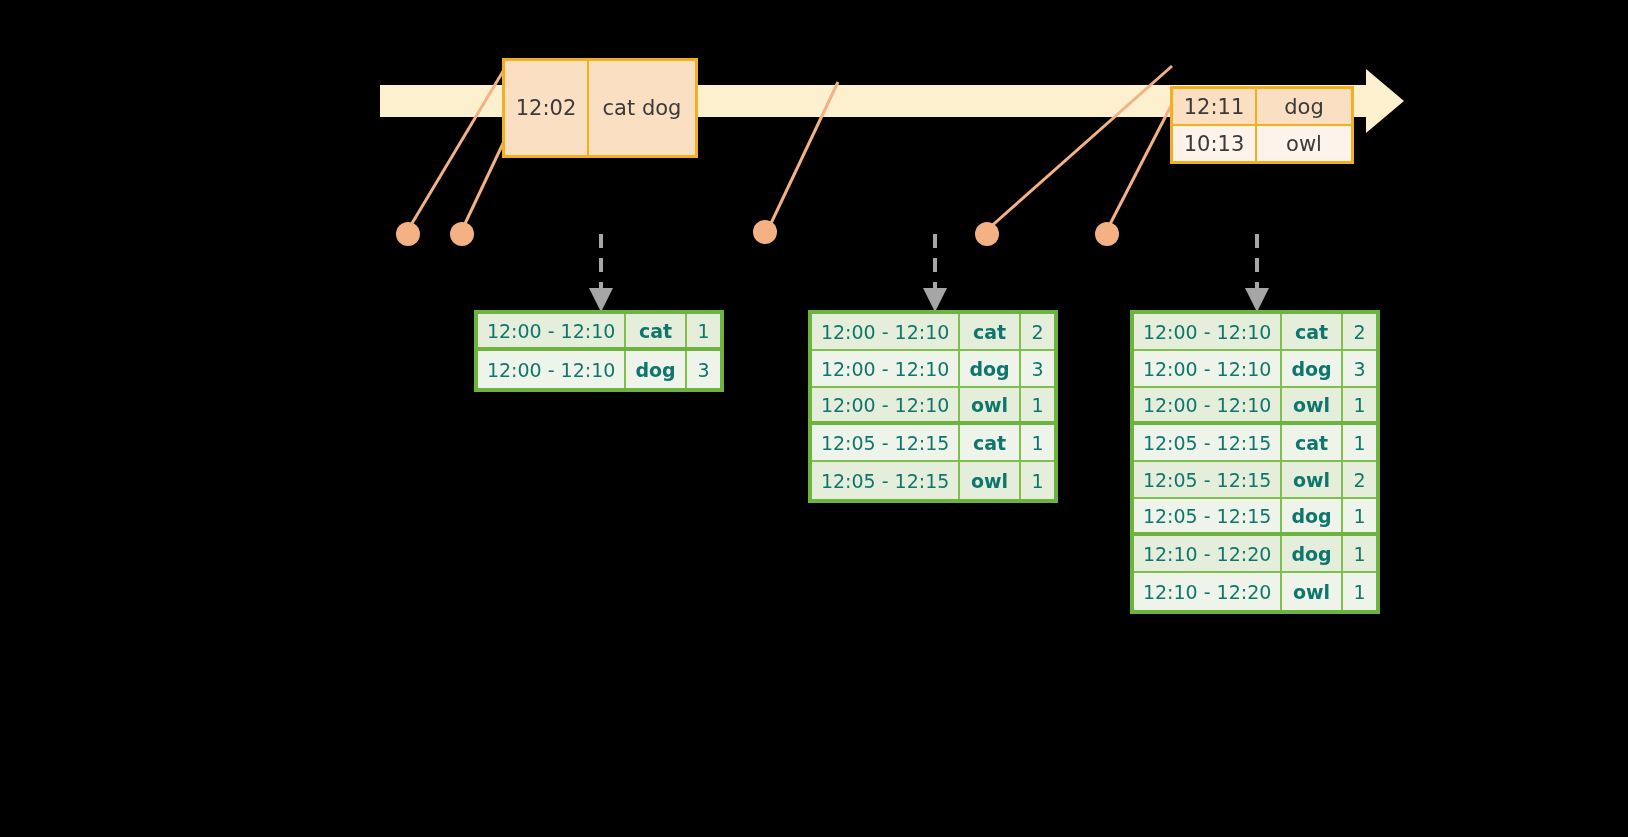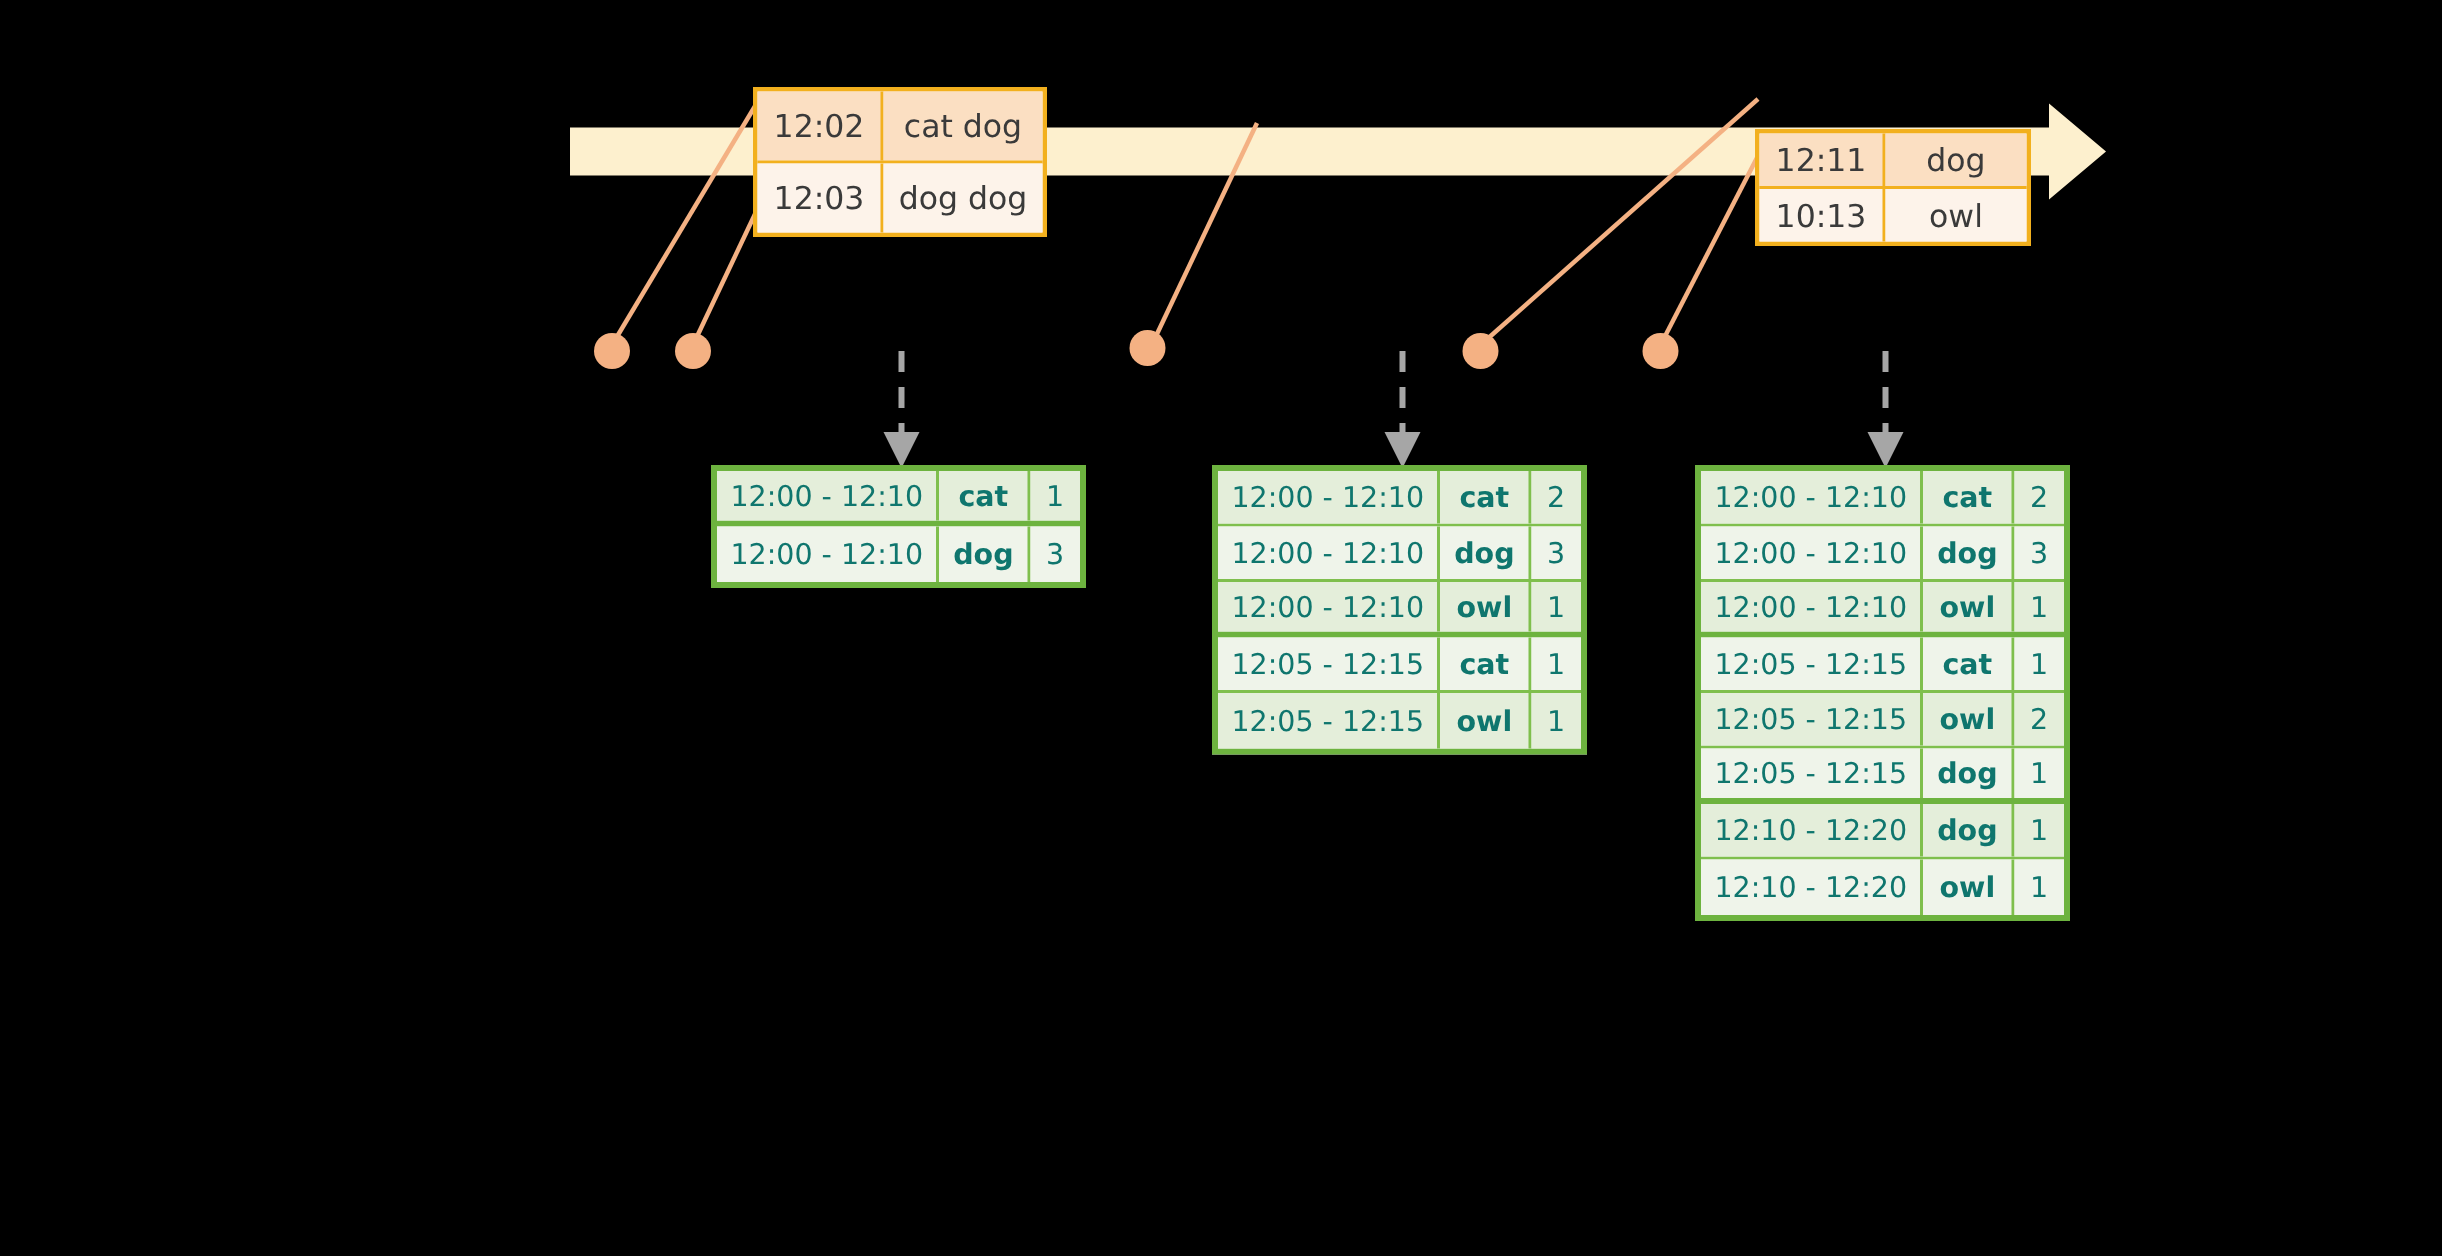--- a/index.html
+++ b/index.html
@@ -112,24 +112,20 @@
     <line x1="765" y1="236" x2="838" y2="82" stroke="#F4B183" stroke-width="3"></line>
     <line x1="987" y1="230" x2="1172" y2="66" stroke="#F4B183" stroke-width="3"></line>
     <line x1="1107" y1="230" x2="1174" y2="100" stroke="#F4B183" stroke-width="3"></line>
   </svg>
 
   <div class="event-box" style="left:502px;top:58px;width:196px;height:100px;">
     <div class="event-row shade">
       <div class="ev-time">12:02</div>
       <div class="ev-words">cat dog</div>
     </div>
-    <div class="event-row">
-      <div class="ev-time">12:03</div>
-      <div class="ev-words">dog dog</div>
-    </div>
   </div>
 
 
   <div class="event-box" style="left:1170px;top:58px;width:184px;height:78px;margin-top:28px;">
     <div class="event-row shade">
       <div class="ev-time">12:11</div>
       <div class="ev-words">dog</div>
     </div>
     <div class="event-row">
       <div class="ev-time">10:13</div>

